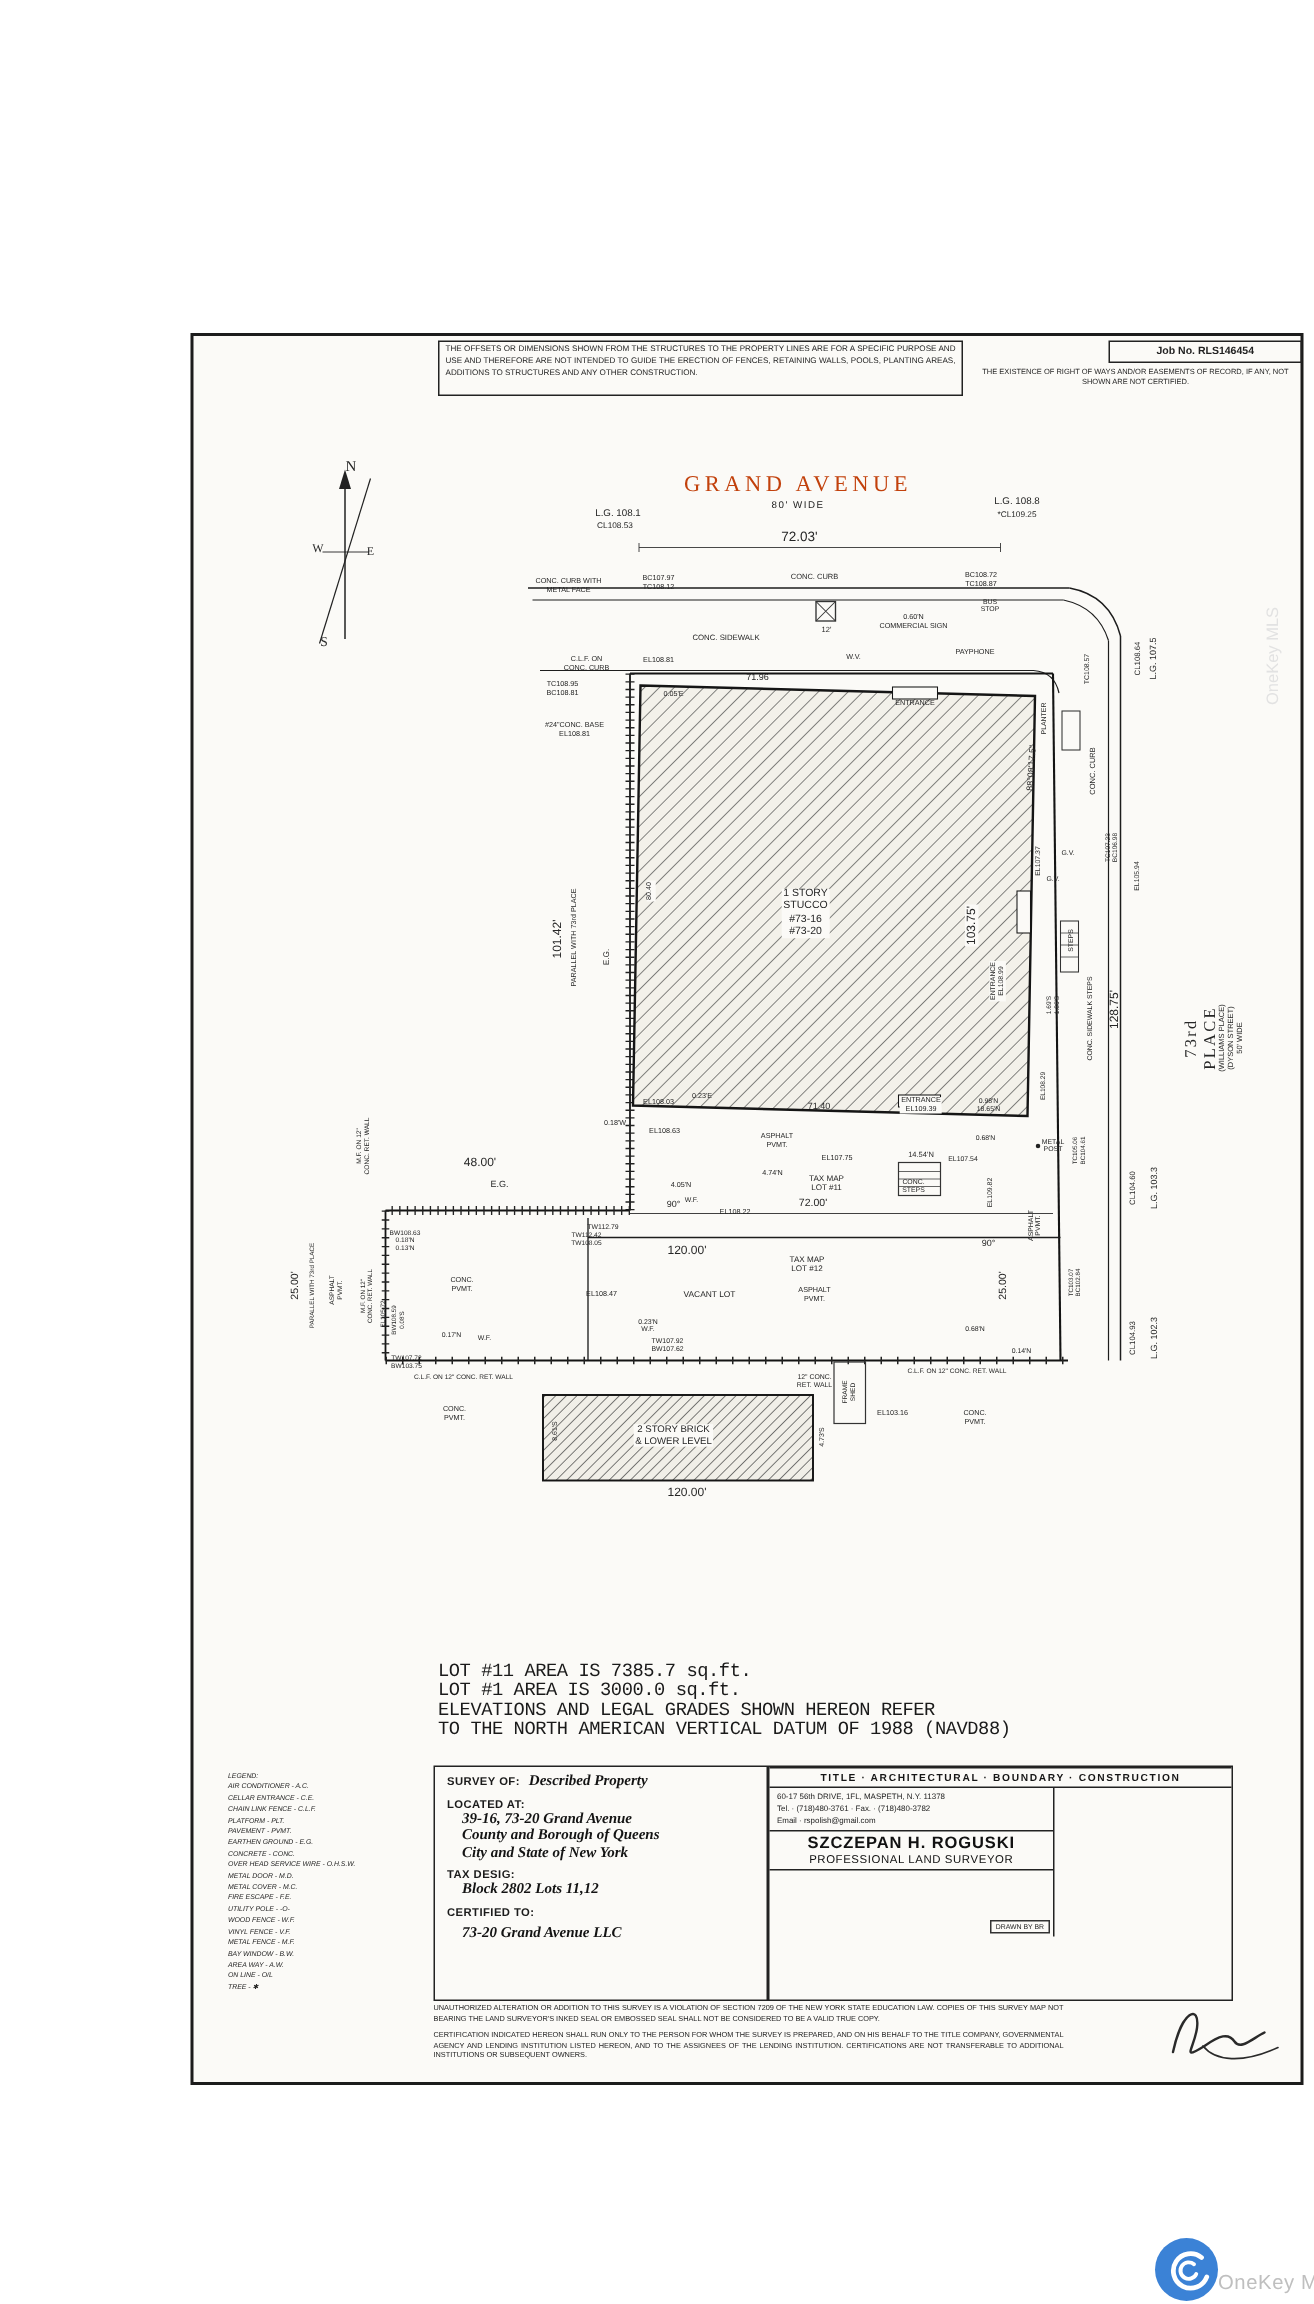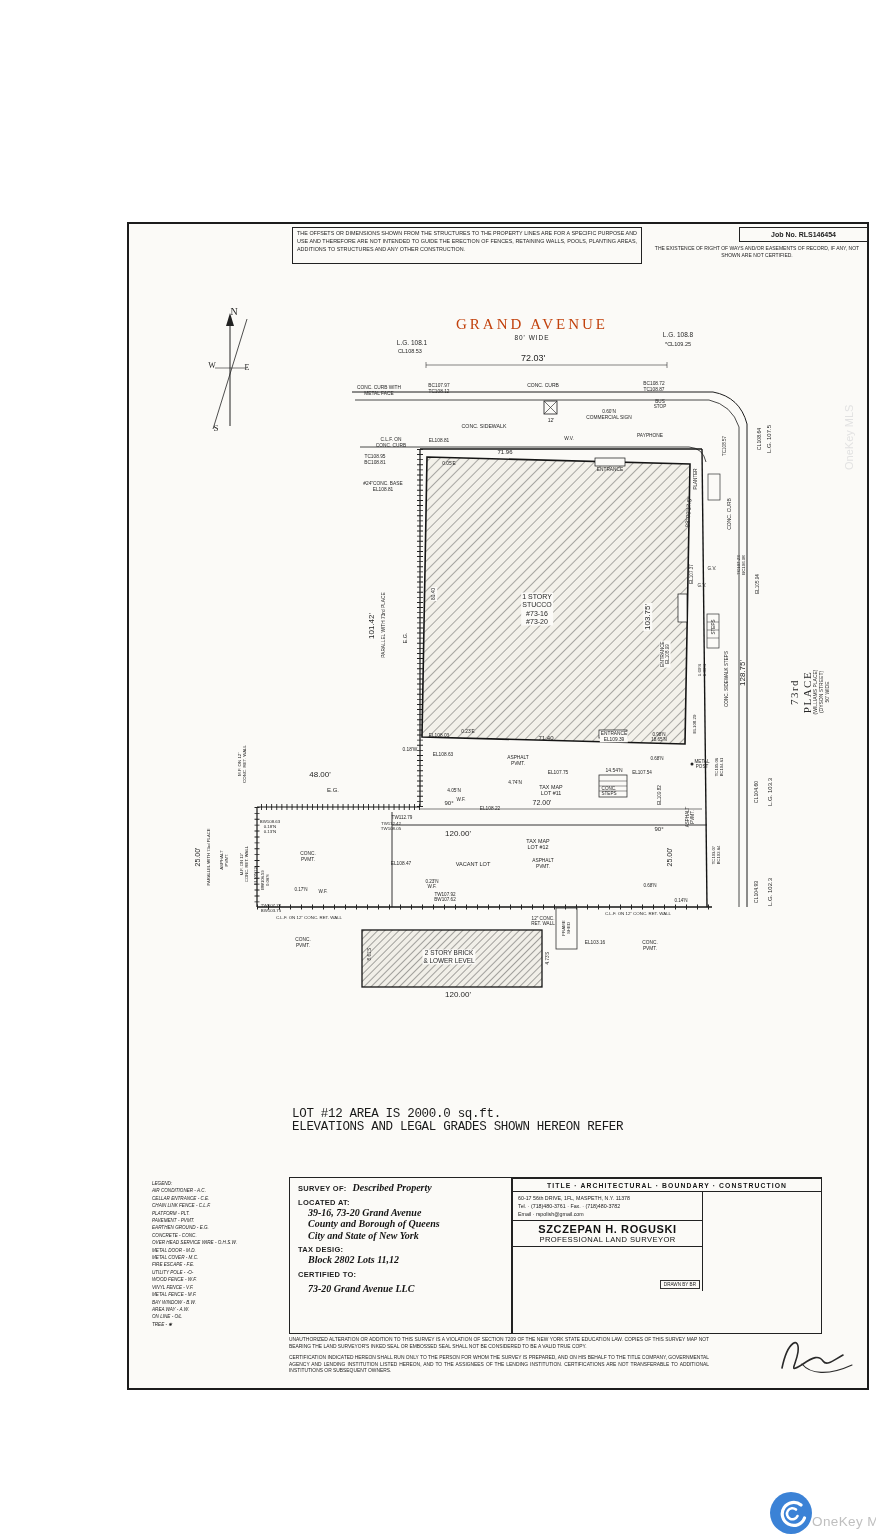--- a/index.html
+++ b/index.html
@@ -346,22 +346,24 @@
       <span class="ann" style="left: 541px; top: 633px; font-size: 7px; transform: translate(-50%, -50%) rotate(-90deg);">25.00'</span>
       <span class="ann" style="left: 588px; top: 631px; font-size: 4.2px; transform: translate(-50%, -50%) rotate(-90deg);">TC103.07
 BC102.84</span>
       <span class="ann" style="left: 521px; top: 662px; font-size: 4.6px; transform: translate(-50%, -50%) rotate(0deg);">0.68'N</span>
       <span class="ann" style="left: 552px; top: 677px; font-size: 4.6px; transform: translate(-50%, -50%) rotate(0deg);">0.14'N</span>
       <span class="ann" style="left: 627px; top: 668px; font-size: 5.2px; transform: translate(-50%, -50%) rotate(-90deg);">CL104.93</span>
       <span class="ann" style="left: 642px; top: 668px; font-size: 6px; transform: translate(-50%, -50%) rotate(-90deg);">L.G. 102.3</span>
     </div>
 
   <div class="bldg-dept">
-      <div>LOT #12 AREA IS 2000.0 sq.ft.</div>
+      <div>LOT #11 AREA IS 7385.7 sq.ft.</div>
+      <div>LOT #1 AREA IS 3000.0 sq.ft.</div>
       <div>ELEVATIONS AND LEGAL GRADES SHOWN HEREON REFER</div>
+      <div>TO THE NORTH AMERICAN VERTICAL DATUM OF 1988 (NAVD88)</div>
     </div>
 
   <div class="legend">
       <div>LEGEND:</div>
       <div>AIR CONDITIONER - A.C.</div>
       <div>CELLAR ENTRANCE - C.E.</div>
       <div>CHAIN LINK FENCE - C.L.F.</div>
       <div>PLATFORM - PLT.</div>
       <div>PAVEMENT - PVMT.</div>
       <div>EARTHEN GROUND - E.G.</div>

